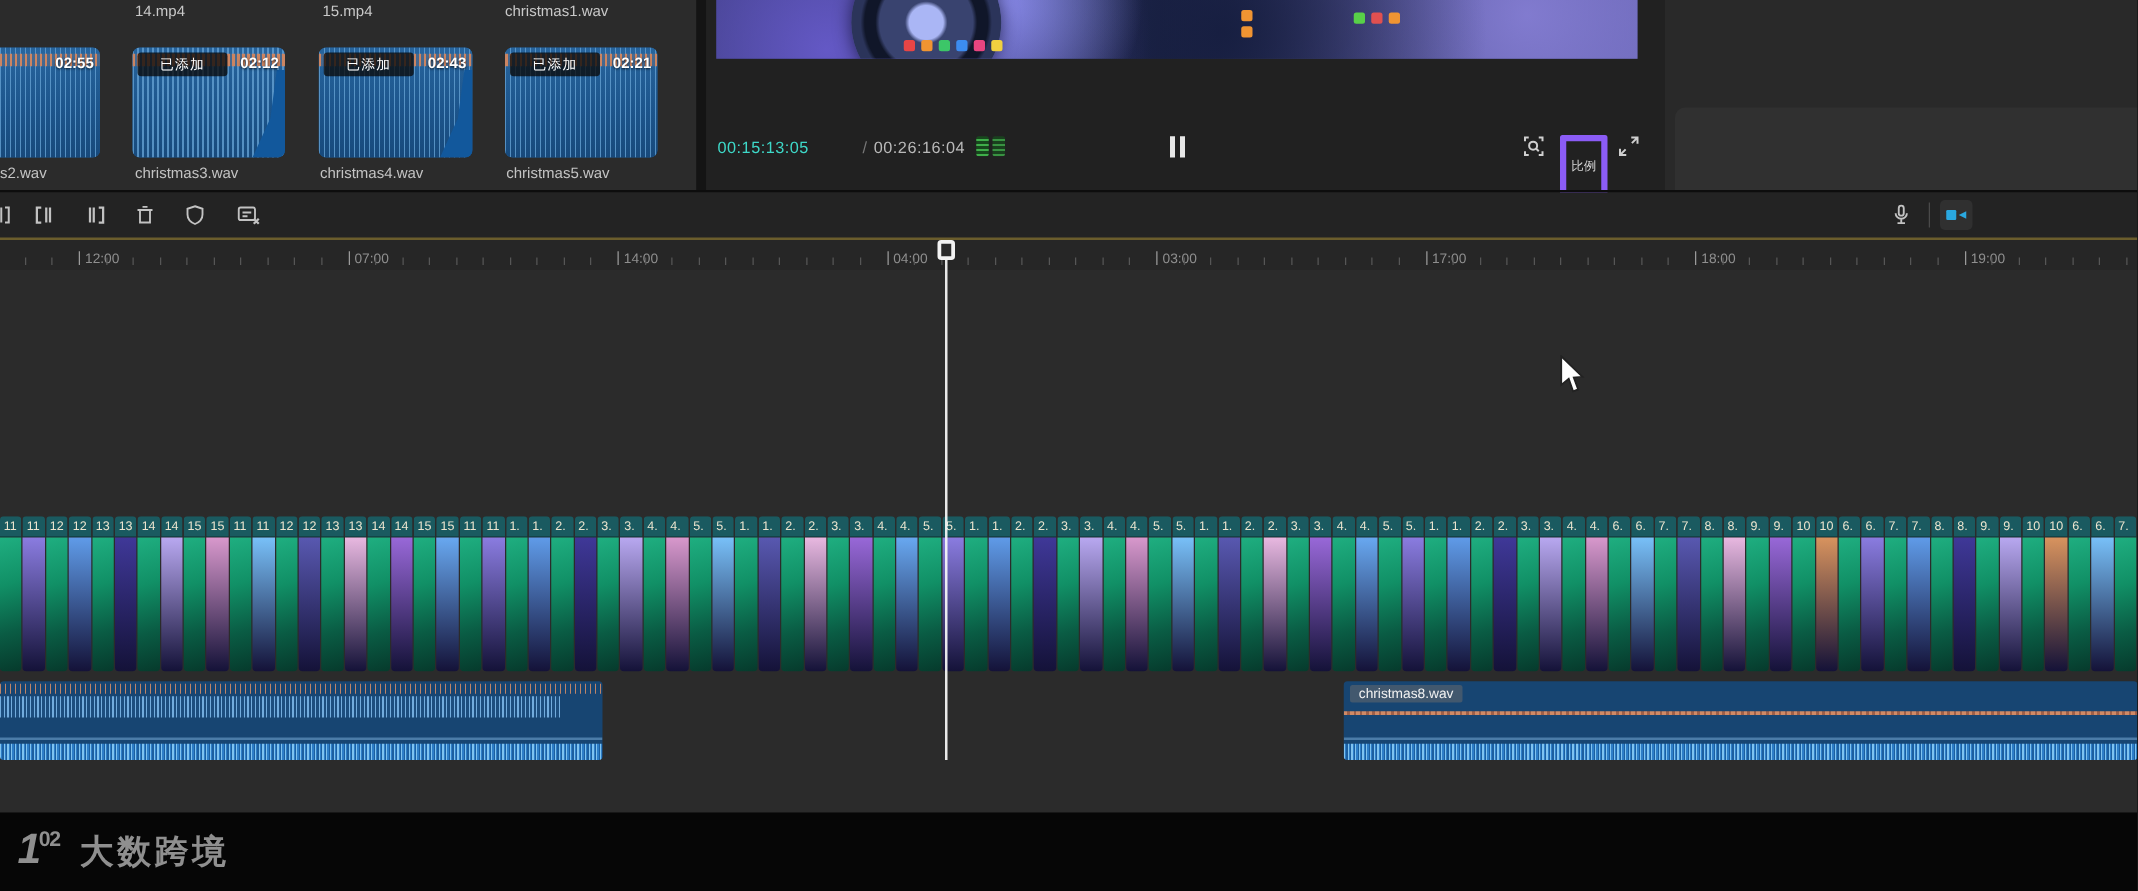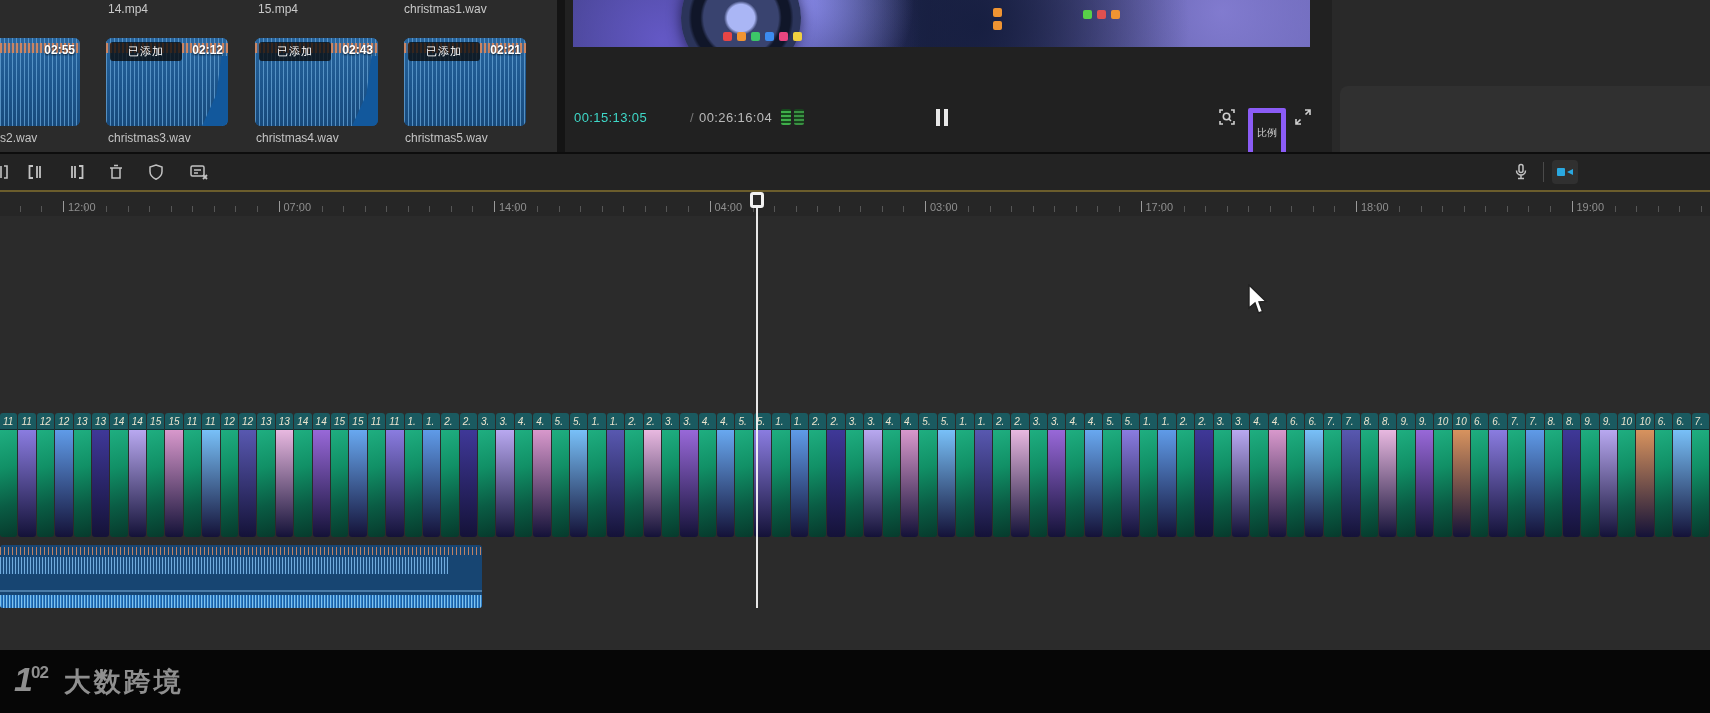--- a/index.html
+++ b/index.html
@@ -73,21 +73,21 @@
   
   .ruler { position:absolute; left:0; top:190px; width:1710px; height:26px; background:#262626;
     border-top:2px solid #6b5d2c; }
   .tick { position:absolute; width:1px; background:#565656; bottom:4px; height:6px; }
   .tick.major { background:#9a9a9a; height:11px; }
   .tick-label { position:absolute; bottom:3px; font-size:11px; color:#8f8f8f; white-space:nowrap; }
 
   
   .timeline { position:absolute; left:0; top:216px; width:1710px; height:434px; background:#2b2b2b; overflow:hidden; }
 
-  .video-track { position:absolute; left:0; top:197px; height:125px; width:1384px;font-style:italic; }
+  .video-track { position:absolute; left:0; top:197px; height:125px; width:1384px; }
   .vclip { position:absolute; top:0; width:17.4px; height:125px; }
   .vlabel { height:17px; background:#1a5a60; color:#ece5cf; font-size:10px; line-height:17px;
     padding-left:3px; border-radius:3px 3px 0 0; overflow:hidden; white-space:nowrap;
     border-bottom:1px solid rgba(0,0,0,.45); }
   .vbody { height:107px; border-radius:0 0 3px 3px; }
 
   .aclip { position:absolute; top:329px; height:63px; background:#174572; border-radius:3px; overflow:hidden; }
   .atag { position:absolute; top:3px; left:5px; background:#42586e; color:#f2f2f2; font-size:11px;
     padding:1px 7px; border-radius:2px; white-space:nowrap; }
   .oline { position:absolute; left:0; right:0; height:3px;
@@ -708,20 +708,26 @@
           <div class="vbody" style="background: linear-gradient(165deg, rgb(31, 174, 128) 0%, rgb(17, 144, 102) 35%, rgb(10, 92, 68) 70%, rgb(6, 58, 44) 100%);"></div>
         </div>
       </div>
 
     <div class="aclip" style="left:0;width:482px">
       <div class="osparse"></div>
       <div class="midwave" style="width:93%"></div>
       <div class="thinline"></div>
       <div class="bstripe"></div>
     </div>
+    <div class="aclip" style="left:1075px;width:635px">
+      <span class="atag">christmas8.wav</span>
+      <div class="oline" style="top:24px"></div>
+      <div class="thinline"></div>
+      <div class="bstripe"></div>
+    </div>
   </div>
 
   <div class="playhead-handle"></div>
   <div class="playhead-line"></div>
 
   <div class="footer">
     <div class="wm">
       <span class="wm-one">1</span>
       <span class="wm-sup">02</span>
       <span class="wm-text">大数跨境</span>

